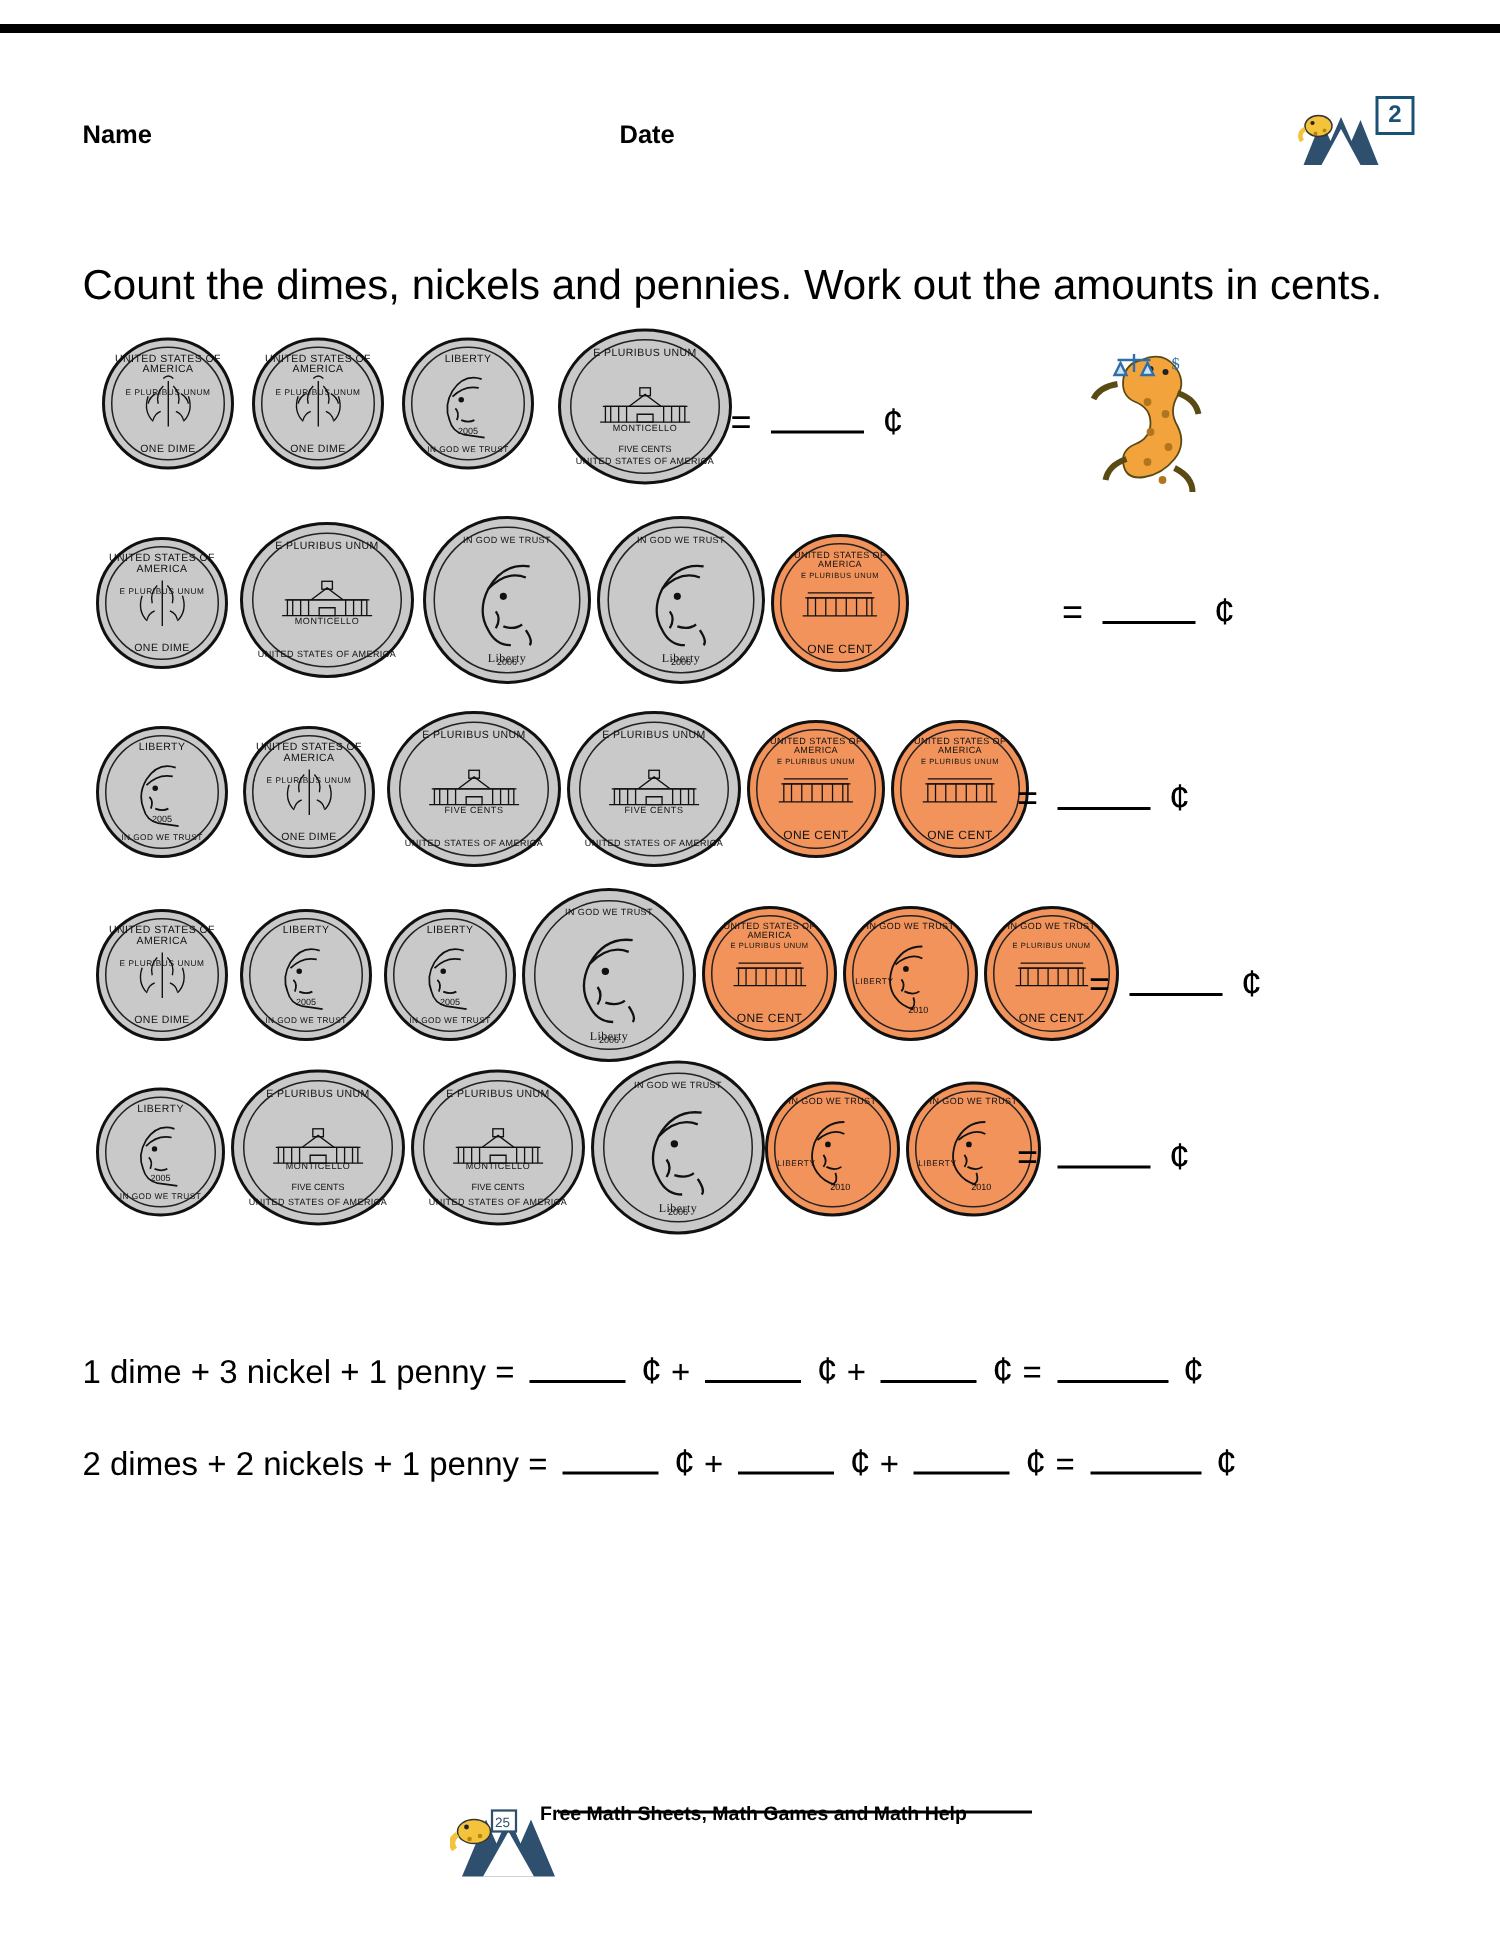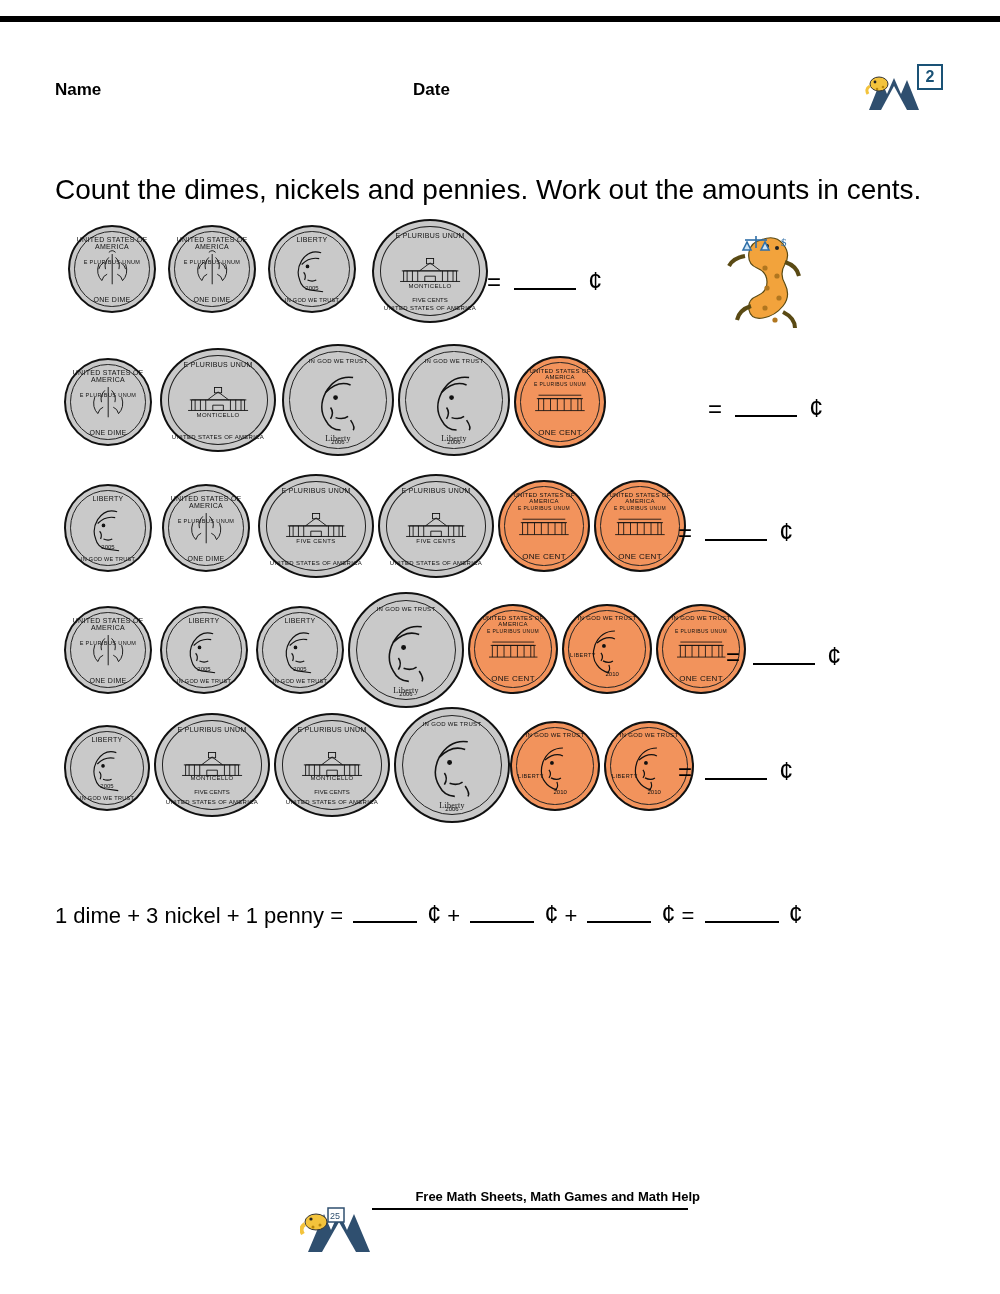--- a/index.html
+++ b/index.html
@@ -203,23 +203,23 @@
     text-align: center;
   }
   .footer .f-inner {
     display: inline-block;
     position: relative;
     width: 400px;
     height: 70px;
   }
   .footer .f-text {
     position: absolute;
-    left: 60px; top: 1px;
+    left: 60px; top: 14px;
     width: 340px;
-    text-align: right;
+    text-align: left;
     font-size: 13px;
     font-weight: bold;
   }
   .footer .f-rule {
     position: absolute;
     left: 72px; top: 20px;
     width: 316px;
     border-top: 2px solid #000;
   }
   .footer .f-url {
@@ -860,20 +860,34 @@
     <span class="b w1"></span>
     <span class="cent">¢</span>
     <span>+</span>
     <span class="b w1"></span>
     <span class="cent">¢</span>
     <span>=</span>
     <span class="b w2"></span>
     <span class="cent">¢</span>
   </div>
 
+  <div class="prob" style="top:939px;">
+    <span>2 dimes + 2 nickels + 1 penny =</span>
+    <span class="b w1"></span>
+    <span class="cent">¢</span>
+    <span>+</span>
+    <span class="b w1"></span>
+    <span class="cent">¢</span>
+    <span>+</span>
+    <span class="b w1"></span>
+    <span class="cent">¢</span>
+    <span>=</span>
+    <span class="b w2"></span>
+    <span class="cent">¢</span>
+  </div>
 
 
 
   <div class="footer">
     <div class="f-inner">
       <div class="f-logo">
         <svg viewBox="0 0 74 54" width="74" height="54">
           <path d="M8 50 L24 12 L31 28 L39 10 L47 28 L54 12 L70 50 Z" fill="#2f4f6f"></path>
           <path d="M22 50 L39 20 L56 50 Z" fill="#ffffff"></path>
           <rect x="28" y="6" width="16" height="14" fill="#fff" stroke="#2f4f6f" stroke-width="1.5"></rect>

